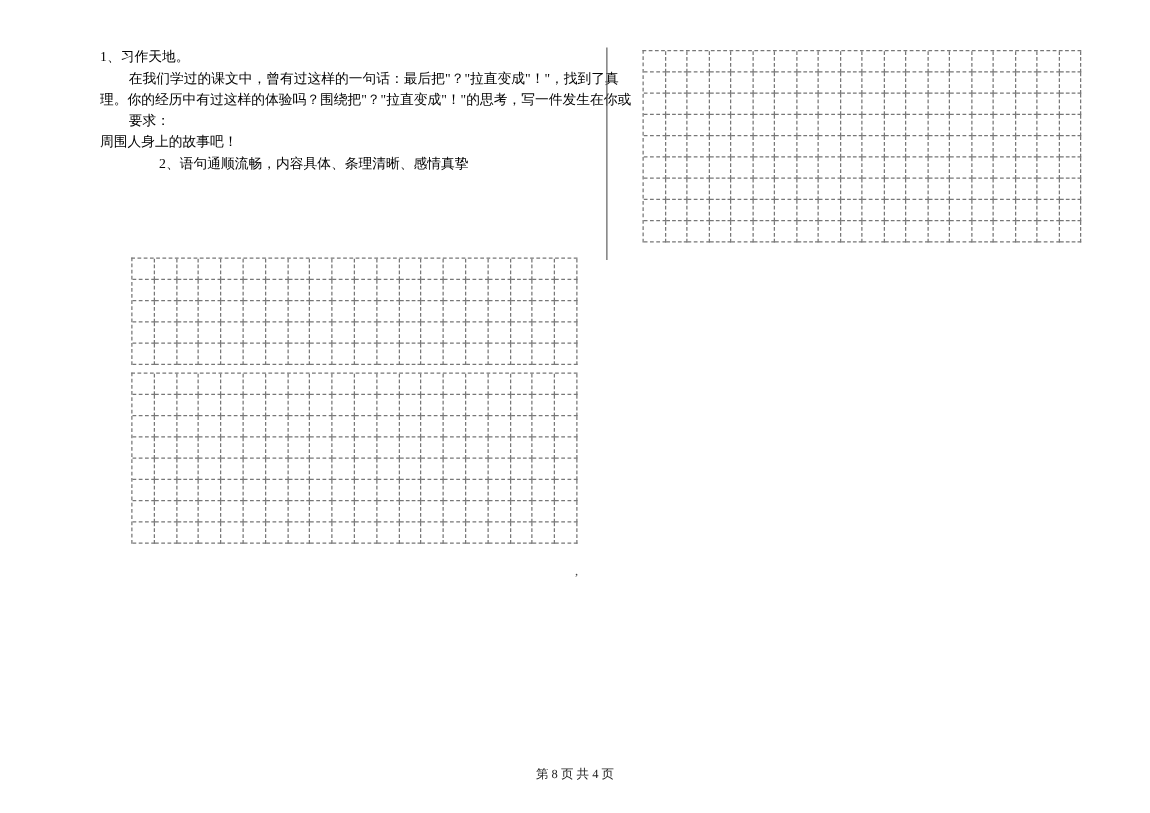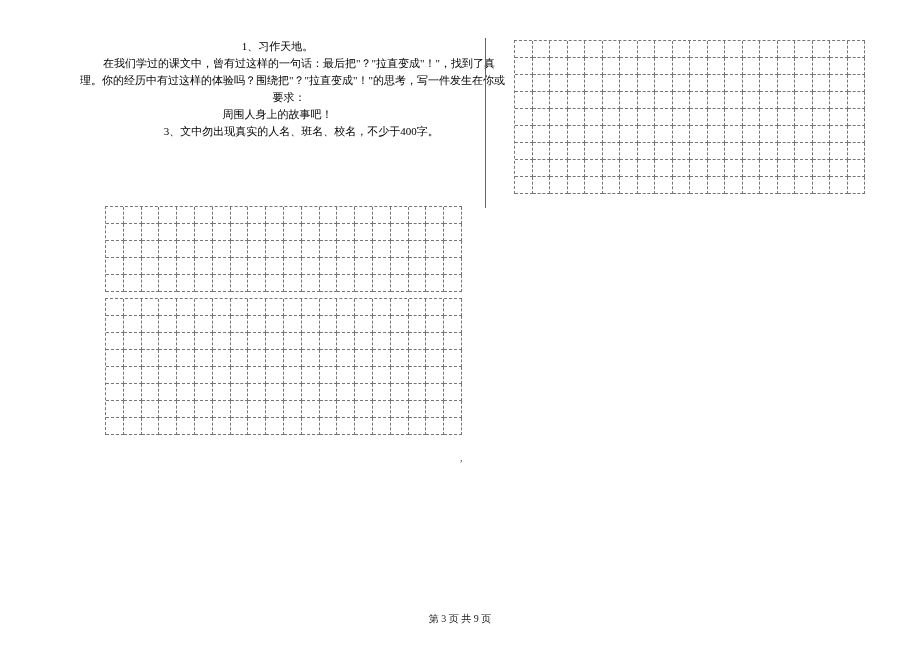--- a/index.html
+++ b/index.html
@@ -19,21 +19,20 @@
     .content-wrap {
       padding: 38px 80px 0 80px;
       position: relative;
     }
     .prompt-block {
       width: 395px;
       line-height: 1.55;
     }
     .p-line {
       white-space: nowrap;
-      text-align: center;
     }
     .indent1 { text-indent: 0; }
     .indent2 { text-indent: 2.1em; }
     .indent3 { text-indent: 4.3em; }
 
     
     .grid {
       position: absolute;
       border-top: 1px dashed #777;
       border-left: 1px dashed #777;
@@ -92,21 +91,21 @@
 <body>
 
 <div class="content-wrap">
 
   <div class="prompt-block">
     <div class="p-line indent1">1、习作天地。</div>
     <div class="p-line indent2">在我们学过的课文中，曾有过这样的一句话：最后把"？"拉直变成"！"，找到了真</div>
     <div class="p-line indent1">理。你的经历中有过这样的体验吗？围绕把"？"拉直变成"！"的思考，写一件发生在你或</div>
     <div class="p-line indent2">要求：</div>
     <div class="p-line indent1">周围人身上的故事吧！</div>
-    <div class="p-line indent3">3、文中勿出现真实的人名、班名、校名，不少于400字。</div>
+    <div class="p-line indent3">2、语句通顺流畅，内容具体、条理清晰、感情真挚</div>
   </div>
 
   <div class="divider-v"></div>
 
   <div class="grid grid1">
       <div class="grid-row">
         <div class="grid-cell"></div>
         <div class="grid-cell"></div>
         <div class="grid-cell"></div>
         <div class="grid-cell"></div>
@@ -592,13 +591,13 @@
         <div class="grid-cell"></div>
         <div class="grid-cell"></div>
         <div class="grid-cell"></div>
       </div>
     </div>
 
   <div class="stray-dot">,</div>
 
 </div>
 
-<div class="page-footer">第 3 页 共 9 页</div>
+<div class="page-footer">第 8 页 共 4 页</div>
 
 </body></html>

